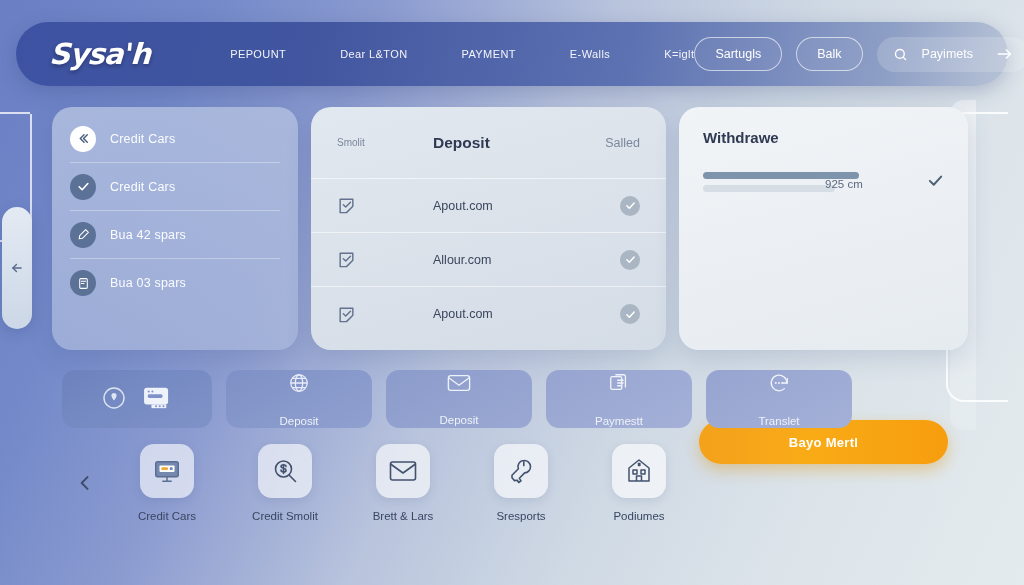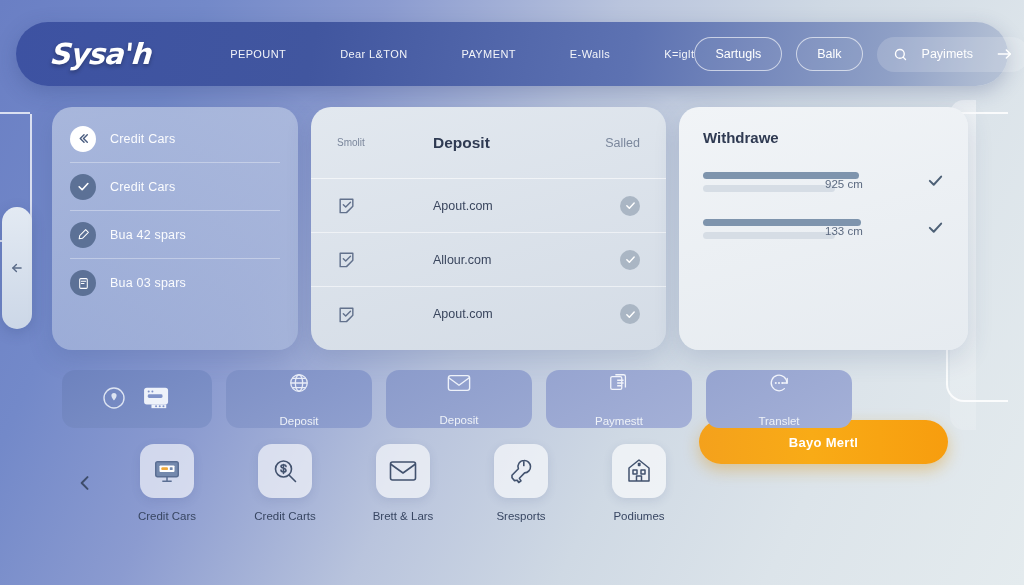--- a/index.html
+++ b/index.html
@@ -306,32 +306,20 @@
     </div>
     <span class="rlabel">925 cm</span>
     <span class="rcheck">
       <svg width="17" height="17" viewBox="0 0 24 24" fill="none" stroke="#4d6076" stroke-width="2.8" stroke-linecap="round" stroke-linejoin="round">
         <path d="M4 12.5l5.5 5.5L20 6.5"></path>
         </svg>
     </span>
   </div>
 
 
-  <div class="rrow">
-    <div class="rbars">
-      <div class="bar-top" style="width:79%"></div>
-      <div class="bar-bot" style="width:66%"></div>
-    </div>
-    <span class="rlabel">133 cm</span>
-    <span class="rcheck">
-      <svg width="17" height="17" viewBox="0 0 24 24" fill="none" stroke="#4d6076" stroke-width="2.8" stroke-linecap="round" stroke-linejoin="round">
-        <path d="M4 12.5l5.5 5.5L20 6.5"></path>
-        </svg>
-    </span>
-  </div>
 </div>
 
 <button class="btn-pay">Bayo Mertl</button>
 
 <div class="tiles">
   <div class="tile wide t1">
     <span>
       <svg width="24" height="24" viewBox="0 0 24 24" fill="none" stroke="#dde4f2" stroke-width="1.4">
         <circle cx="12" cy="12" r="10"></circle>
         <path d="M12 7a2.6 2.6 0 00-2.6 2.6c0 2 2.6 5 2.6 5s2.6-3 2.6-5A2.6 2.6 0 0012 7z" fill="#dde4f2" stroke="none"></path>
@@ -418,21 +406,21 @@
   </div>
 
   <div class="bitem">
     <div class="bico">
       <svg width="28" height="28" viewBox="0 0 28 28" fill="none" stroke="#42526e" stroke-width="1.6" stroke-linecap="round">
         <circle cx="12.5" cy="12" r="8"></circle>
         <path d="M18.5 18.5l6 6"></path>
         <path d="M12.5 7.5v9M15 9.6c0-1.1-1.1-1.8-2.5-1.8s-2.5.7-2.5 1.7c0 2.3 5 1.4 5 3.7 0 1-1.1 1.8-2.5 1.8s-2.5-.8-2.5-1.9"></path>
       </svg>
     </div>
-    <span class="blabel">Credit Carts</span>
+    <span class="blabel">Credit Smolit</span>
   </div>
 
   <div class="bitem">
     <div class="bico">
       <svg width="28" height="22" viewBox="0 0 28 22" fill="none" stroke="#42526e" stroke-width="1.6" stroke-linejoin="round">
         <rect x="1.5" y="2" width="25" height="18" rx="2"></rect>
           <path d="M1.5 4l12.5 9L26.5 4"></path>
       </svg>
     </div>
     <span class="blabel">Brett &amp; Lars</span>

